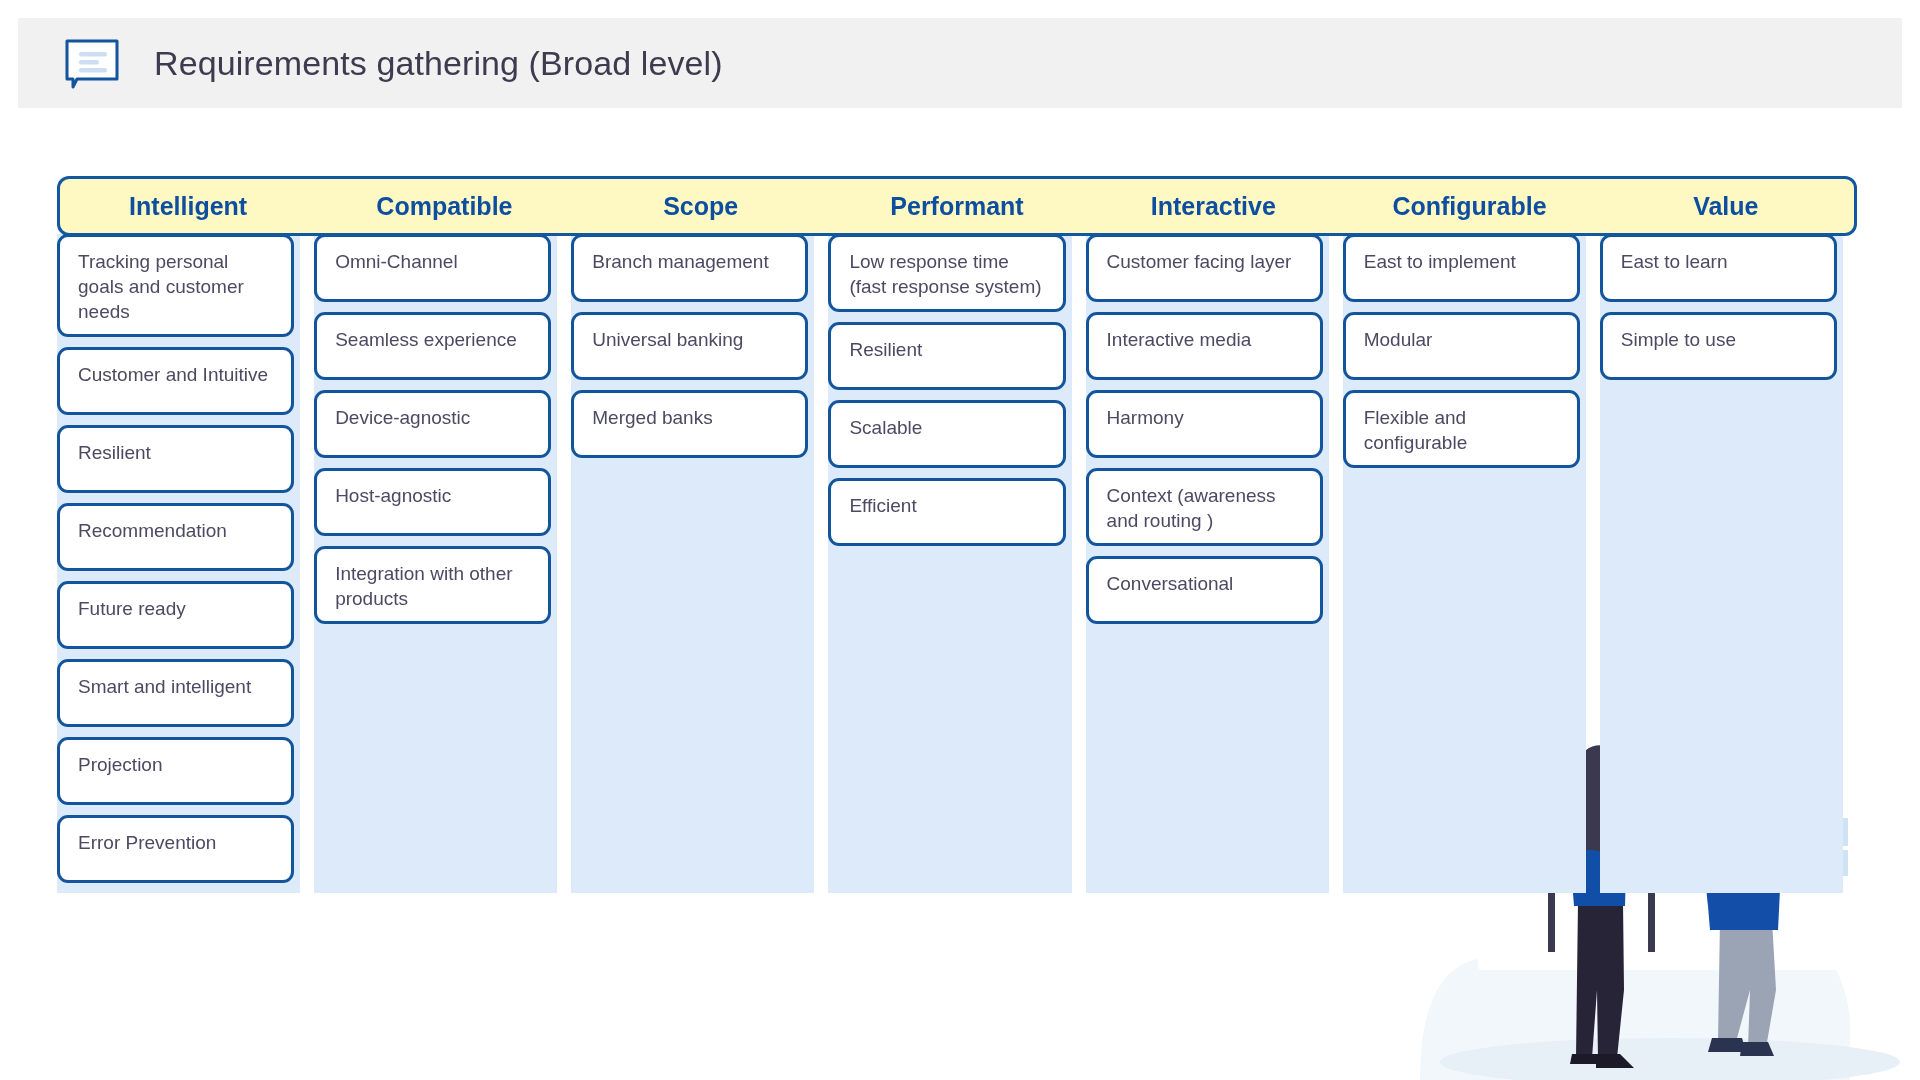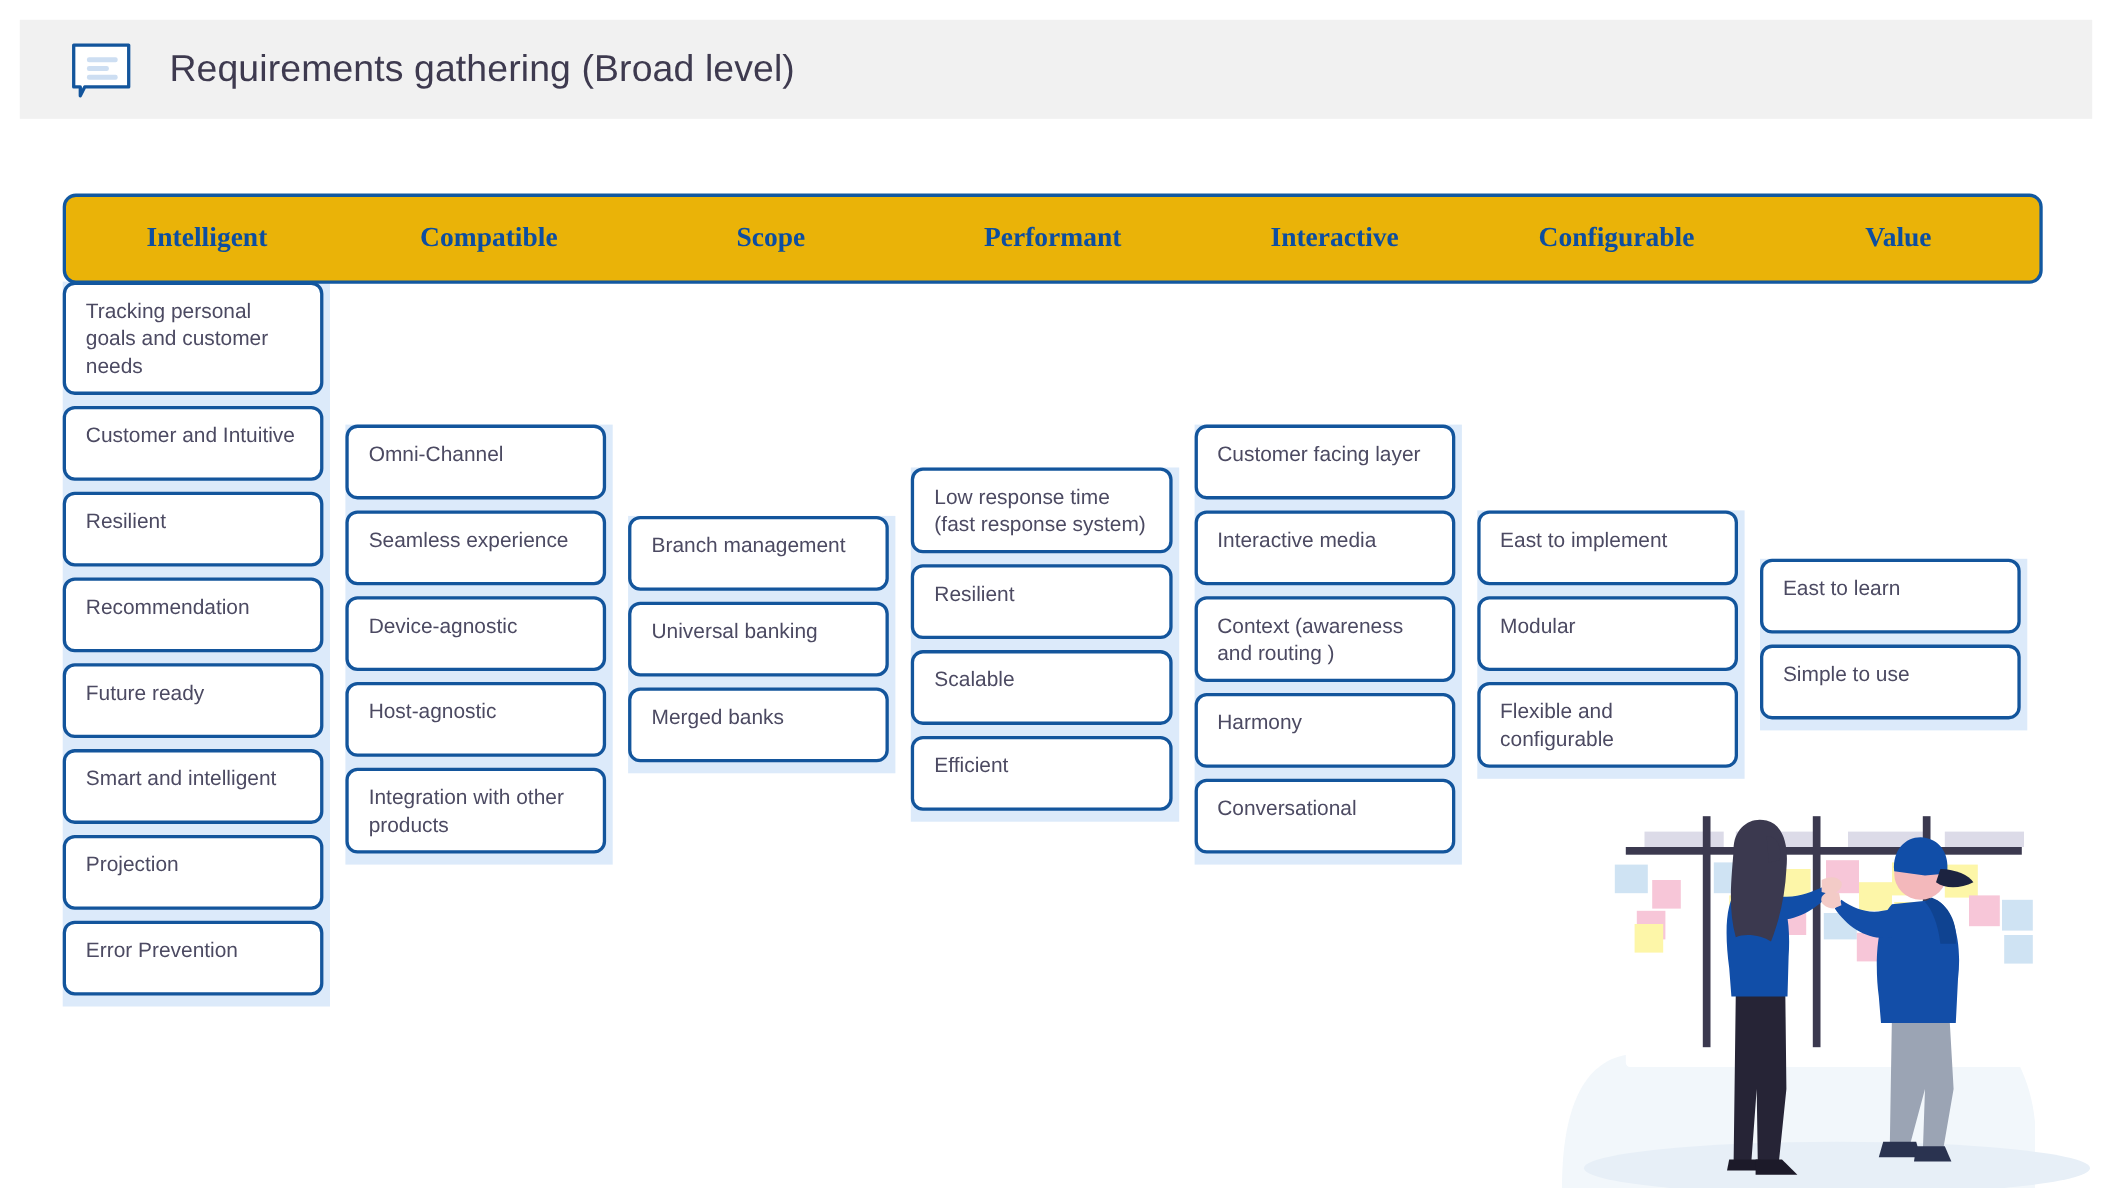--- a/index.html
+++ b/index.html
@@ -52,45 +52,43 @@
   .board {
     position: absolute;
     left: 57px;
     top: 176px;
     width: 1800px;
   }
 
   .header-row {
     border: 3px solid #1258a0;
     border-radius: 12px;
-    height: 82px;
-    display: flex;
-    box-sizing: border-box;
-    background: #eab308;
+    height: 60px;
+    display: flex;
+    box-sizing: border-box;
+    background: #fef9c3;
     position: relative;
     z-index: 3;
-    font-family: Liberation Serif, serif;
   }
   .header-cell {
     flex: 1 1 0;
     display: flex;
     align-items: center;
     justify-content: center;
     font-size: 25px;
     font-weight: bold;
     color: #0d4ea0;
     white-space: nowrap;
   }
 
   .columns {
     display: flex;
     margin-top: -2px;
     position: relative;
     z-index: 1;
-    align-items: center;
   }
   .column {
     flex: 1 1 0;
     display: flex;
     flex-direction: column;
     align-items: stretch;
     padding: 0 6px 0 0;
     box-sizing: border-box;
     position: relative;
   }
@@ -193,22 +191,22 @@
       <div class="card two-line">Low response time (fast response system)</div>
       <div class="card">Resilient</div>
       <div class="card">Scalable</div>
       <div class="card">Efficient</div>
     </div>
 
     <div class="column">
       <div class="col-bg"></div>
       <div class="card two-line">Customer facing layer</div>
       <div class="card">Interactive media</div>
+      <div class="card">Harmony</div>
       <div class="card two-line">Context (awareness and routing )</div>
-      <div class="card">Harmony</div>
       <div class="card">Conversational</div>
     </div>
 
     <div class="column">
       <div class="col-bg"></div>
       <div class="card two-line">East to implement</div>
       <div class="card">Modular</div>
       <div class="card two-line">Flexible and configurable</div>
     </div>
 

